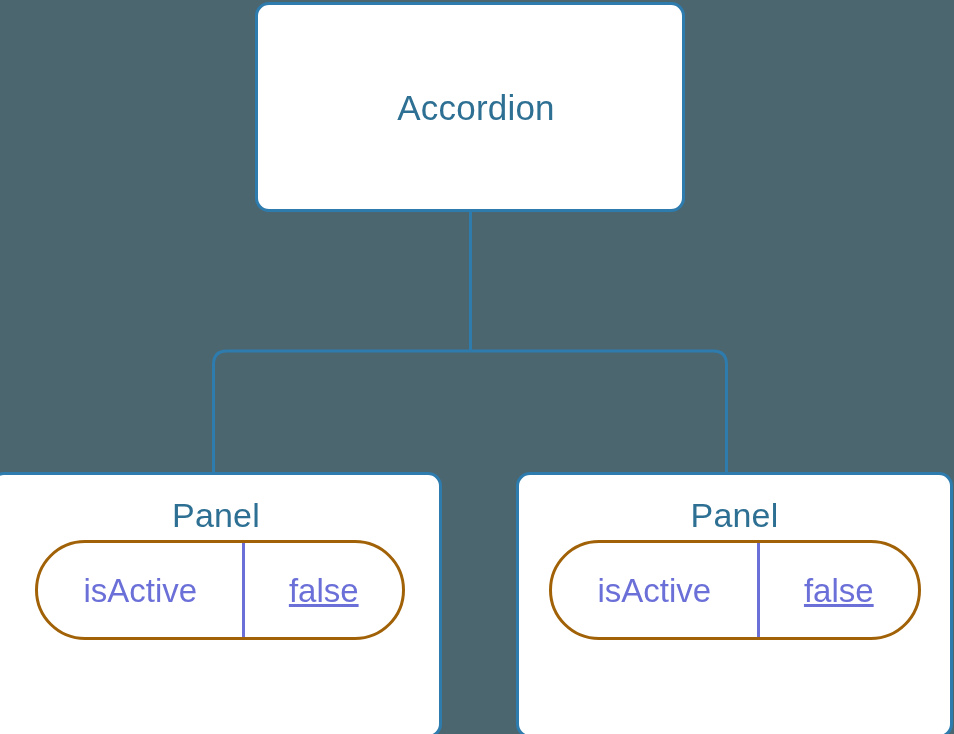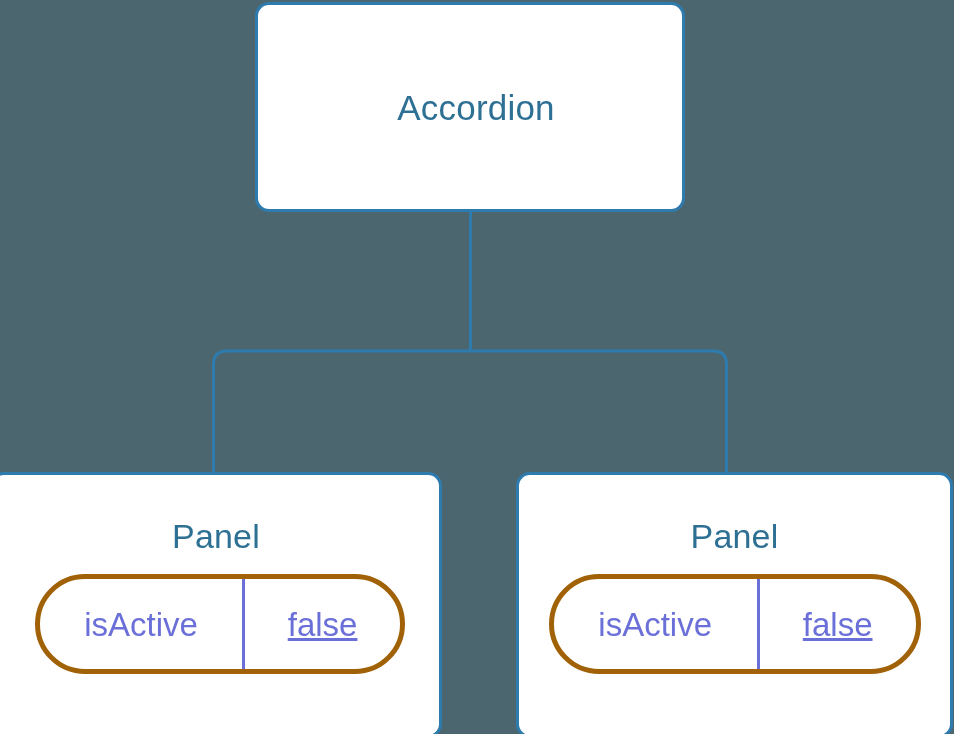--- a/index.html
+++ b/index.html
@@ -67,38 +67,38 @@
     font-size: 35px;
   }
 
   
   .node-panel {
     top: 472px;
     height: 266px;
     justify-content: flex-start;
   }
   .node-panel .node-title {
-    margin-top: 44px;
+    margin-top: 23px;
   }
 
   
   #node-panel-left {
     left: -10px;
     width: 452px;
   }
   #node-panel-right {
     left: 516px;
     width: 437px;
   }
 
   
   .prop-pill {
-    margin-top: 21px;
+    margin-top: 8px;
     height: 100px;
-    border: 5px solid #a16207;
+    border: 3px solid #a16207;
     border-radius: 50px;
     box-sizing: border-box;
     display: flex;
     align-items: stretch;
     background: #ffffff;
   }
   #node-panel-left .prop-pill {
     width: 370px;
     margin-left: 8px;
   }

